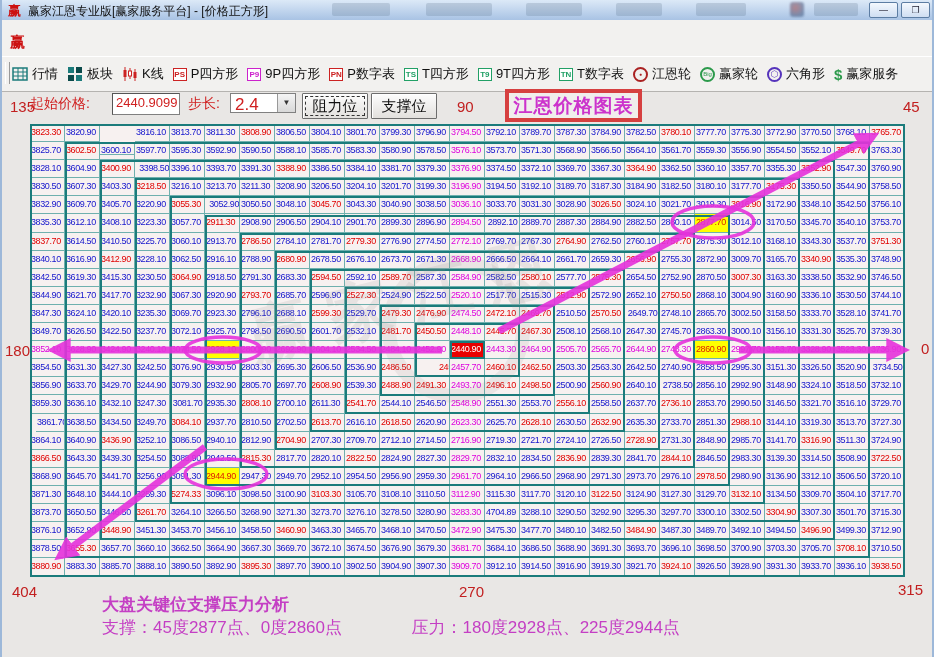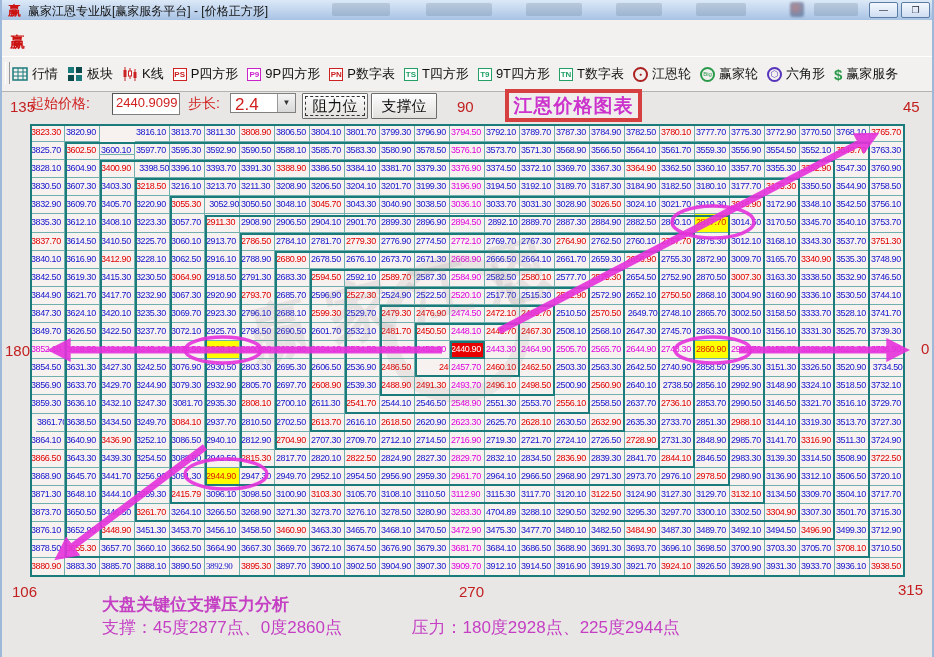--- a/index.html
+++ b/index.html
@@ -177,21 +177,21 @@
   <span class="pushbtn" style="left:369px;width:66px">支撑位</span>
   <span class="angle" style="left:455px;top:8px">90</span>
   <span class="angle" style="left:901px;top:8px">45</span>
 </div>
 <div class="chart-title-box">
   <span>江恩价格图表</span>
 </div>
 
 <span class="angle" style="left:3px;top:342px">180</span>
 <span class="angle" style="left:919px;top:340px">0</span>
-<span class="angle" style="left:10px;top:583px">106</span>
+<span class="angle" style="left:10px;top:583px">404</span>
 <span class="angle" style="left:457px;top:583px">270</span>
 <span class="angle" style="left:896px;top:581px">315</span>
 
 <div id="gann-grid">
     <div class="cell" style="color: rgb(224, 0, 0);">3823.30</div>
     <div class="cell" style="color: rgb(20, 20, 204);">3820.90</div>
     <div class="cell" style="color: rgb(20, 20, 204); margin-top: 30px;">3818.50</div>
     <div class="cell" style="color: rgb(20, 20, 204);">3816.10</div>
     <div class="cell" style="color: rgb(20, 20, 204);">3813.70</div>
     <div class="cell" style="color: rgb(20, 20, 204);">3811.30</div>
@@ -686,21 +686,21 @@
     <div class="cell" style="color: rgb(224, 0, 0);">2978.50</div>
     <div class="cell" style="color: rgb(20, 20, 204);">2980.90</div>
     <div class="cell" style="color: rgb(20, 20, 204);">3136.90</div>
     <div class="cell" style="color: rgb(20, 20, 204);">3312.10</div>
     <div class="cell" style="color: rgb(20, 20, 204);">3506.50</div>
     <div class="cell" style="color: rgb(20, 20, 204);">3720.10</div>
     <div class="cell" style="color: rgb(20, 20, 204);">3871.30</div>
     <div class="cell" style="color: rgb(20, 20, 204);">3648.10</div>
     <div class="cell" style="color: rgb(20, 20, 204);">3444.10</div>
     <div class="cell" style="color: rgb(20, 20, 204);">3259.30</div>
-    <div class="cell" style="color: rgb(224, 0, 0);">2415.79</div>
+    <div class="cell" style="color: rgb(224, 0, 0);">5274.33</div>
     <div class="cell" style="color: rgb(20, 20, 204);">3096.10</div>
     <div class="cell" style="color: rgb(20, 20, 204);">3098.50</div>
     <div class="cell" style="color: rgb(20, 20, 204);">3100.90</div>
     <div class="cell" style="color: rgb(224, 0, 0);">3103.30</div>
     <div class="cell" style="color: rgb(20, 20, 204);">3105.70</div>
     <div class="cell" style="color: rgb(20, 20, 204);">3108.10</div>
     <div class="cell" style="color: rgb(20, 20, 204);">3110.50</div>
     <div class="cell" style="color: rgb(221, 0, 221);">3112.90</div>
     <div class="cell" style="color: rgb(20, 20, 204);">3115.30</div>
     <div class="cell" style="color: rgb(20, 20, 204);">3117.70</div>
@@ -787,21 +787,21 @@
     <div class="cell" style="color: rgb(20, 20, 204);">3700.90</div>
     <div class="cell" style="color: rgb(20, 20, 204);">3703.30</div>
     <div class="cell" style="color: rgb(20, 20, 204);">3705.70</div>
     <div class="cell" style="color: rgb(224, 0, 0);">3708.10</div>
     <div class="cell" style="color: rgb(20, 20, 204);">3710.50</div>
     <div class="cell" style="color: rgb(224, 0, 0);">3880.90</div>
     <div class="cell" style="color: rgb(20, 20, 204);">3883.30</div>
     <div class="cell" style="color: rgb(20, 20, 204);">3885.70</div>
     <div class="cell" style="color: rgb(20, 20, 204);">3888.10</div>
     <div class="cell" style="color: rgb(20, 20, 204);">3890.50</div>
-    <div class="cell" style="color: rgb(20, 20, 204); font-family: Liberation Serif, serif;">3892.90</div>
+    <div class="cell" style="color: rgb(20, 20, 204);">3892.90</div>
     <div class="cell" style="color: rgb(224, 0, 0);">3895.30</div>
     <div class="cell" style="color: rgb(20, 20, 204);">3897.70</div>
     <div class="cell" style="color: rgb(20, 20, 204);">3900.10</div>
     <div class="cell" style="color: rgb(20, 20, 204);">3902.50</div>
     <div class="cell" style="color: rgb(20, 20, 204);">3904.90</div>
     <div class="cell" style="color: rgb(20, 20, 204);">3907.30</div>
     <div class="cell" style="color: rgb(221, 0, 221);">3909.70</div>
     <div class="cell" style="color: rgb(20, 20, 204);">3912.10</div>
     <div class="cell" style="color: rgb(20, 20, 204);">3914.50</div>
     <div class="cell" style="color: rgb(20, 20, 204);">3916.90</div>

